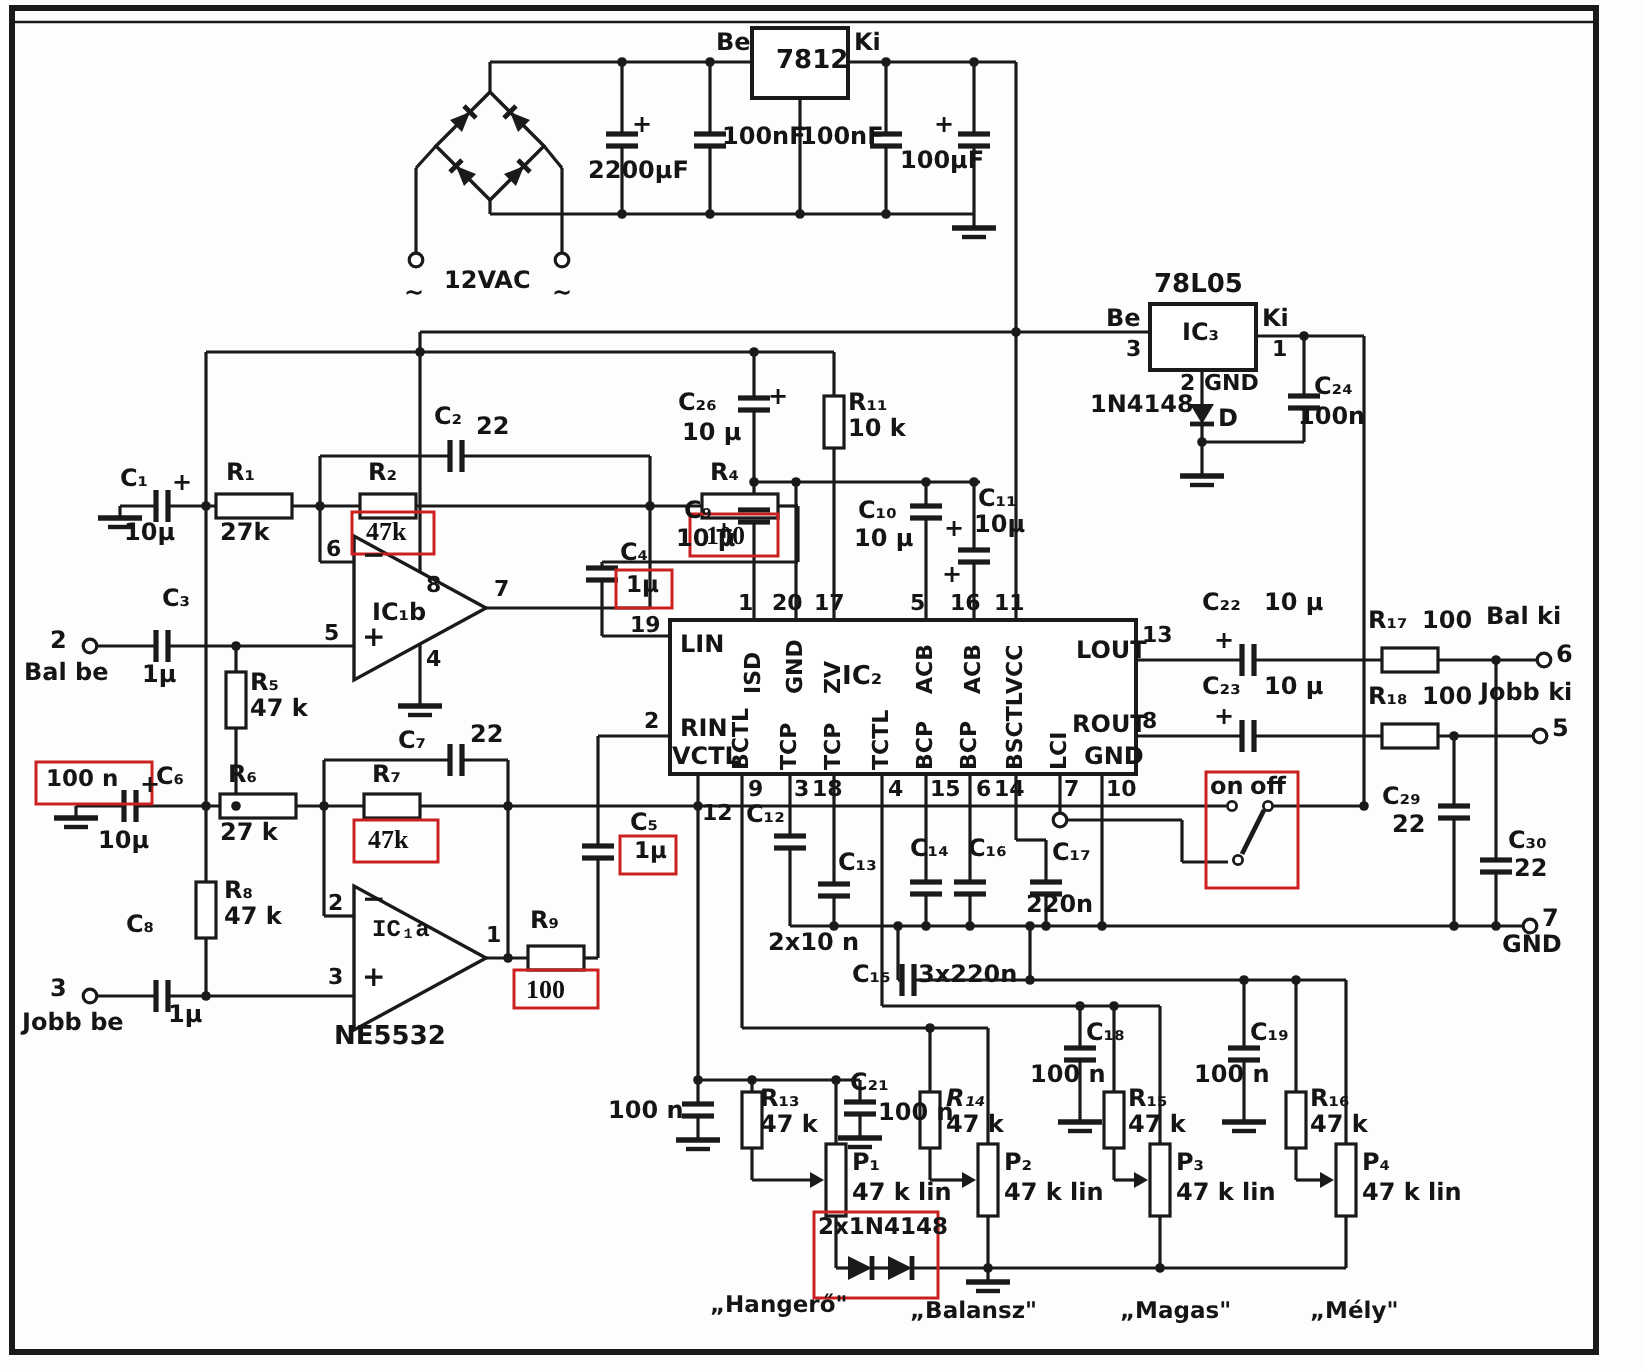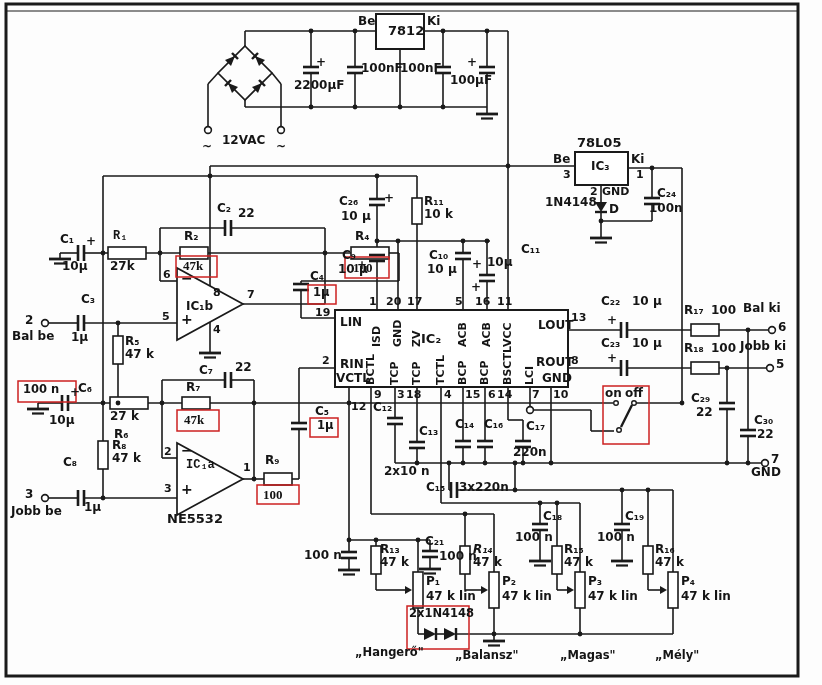--- a/index.html
+++ b/index.html
@@ -417,21 +417,21 @@
       <span class="lbl s" style="left: 636px; top: 169px;">1</span>
       <span class="lbl s" style="left: 590px; top: 186px;">2</span>
       <span class="lbl s" style="left: 602px; top: 186px;">GND</span>
       <span class="lbl" style="left: 545px; top: 196px;">1N4148</span>
       <span class="lbl" style="left: 609px; top: 203px;">D</span>
       <span class="lbl" style="left: 657px; top: 187px;">C₂₄</span>
       <span class="lbl" style="left: 649px; top: 202px;">100n</span>
       <span class="lbl" style="left: 60px; top: 233px;">C₁</span>
       <span class="lbl" style="left: 62px; top: 260px;">10µ</span>
       <span class="lbl p" style="left: 86px; top: 235px;">+</span>
-      <span class="lbl" style="left: 113px; top: 230px; font-family: Liberation Mono, monospace;">R₁</span>
+      <span class="lbl" style="left: 113px; top: 230px;">R₁</span>
       <span class="lbl" style="left: 110px; top: 260px;">27k</span>
       <span class="lbl" style="left: 184px; top: 230px;">R₂</span>
       <span class="lbl r" style="left: 183px; top: 258px;">47k</span>
       <span class="lbl" style="left: 217px; top: 202px;">C₂</span>
       <span class="lbl" style="left: 238px; top: 207px;">22</span>
       <span class="lbl" style="left: 355px; top: 230px;">R₄</span>
       <span class="lbl r" style="left: 353px; top: 260px;">100</span>
       <span class="lbl" style="left: 25px; top: 314px;">2</span>
       <span class="lbl" style="left: 12px; top: 330px;">Bal be</span>
       <span class="lbl" style="left: 81px; top: 293px;">C₃</span>
@@ -447,21 +447,21 @@
       <span class="lbl o" style="left: 181px; top: 271px;">−</span>
       <span class="lbl o" style="left: 181px; top: 312px;">+</span>
       <span class="lbl" style="left: 310px; top: 270px;">C₄</span>
       <span class="lbl rb" style="left: 313px; top: 287px;">1µ</span>
       <span class="lbl" style="left: 315px; top: 405px;">C₅</span>
       <span class="lbl rb" style="left: 317px; top: 420px;">1µ</span>
       <span class="lbl rb" style="left: 23px; top: 384px;">100 n</span>
       <span class="lbl" style="left: 78px; top: 382px;">C₆</span>
       <span class="lbl p" style="left: 70px; top: 386px;">+</span>
       <span class="lbl" style="left: 49px; top: 414px;">10µ</span>
-      <span class="lbl" style="left: 114px; top: 381px; margin-top: 47px;">R₆</span>
+      <span class="lbl" style="left: 114px; top: 381px;">R₆</span>
       <span class="lbl" style="left: 110px; top: 410px;">27 k</span>
       <span class="lbl" style="left: 186px; top: 381px;">R₇</span>
       <span class="lbl r" style="left: 184px; top: 412px;">47k</span>
       <span class="lbl" style="left: 199px; top: 364px;">C₇</span>
       <span class="lbl" style="left: 235px; top: 361px;">22</span>
       <span class="lbl" style="left: 112px; top: 439px;">R₈</span>
       <span class="lbl" style="left: 112px; top: 452px;">47 k</span>
       <span class="lbl" style="left: 25px; top: 488px;">3</span>
       <span class="lbl" style="left: 11px; top: 505px;">Jobb be</span>
       <span class="lbl" style="left: 63px; top: 456px;">C₈</span>
@@ -479,21 +479,21 @@
       <span class="lbl" style="left: 341px; top: 210px;">10 µ</span>
       <span class="lbl p" style="left: 384px; top: 192px;">+</span>
       <span class="lbl" style="left: 424px; top: 195px;">R₁₁</span>
       <span class="lbl" style="left: 424px; top: 208px;">10 k</span>
       <span class="lbl" style="left: 342px; top: 249px;">C₉</span>
       <span class="lbl" style="left: 338px; top: 263px;">10 µ</span>
       <span class="lbl p" style="left: 357px; top: 259px;">+</span>
       <span class="lbl" style="left: 429px; top: 249px;">C₁₀</span>
       <span class="lbl" style="left: 427px; top: 263px;">10 µ</span>
       <span class="lbl p" style="left: 472px; top: 258px;">+</span>
-      <span class="lbl" style="left: 489px; top: 243px; margin-left: 32px;">C₁₁</span>
+      <span class="lbl" style="left: 489px; top: 243px;">C₁₁</span>
       <span class="lbl" style="left: 487px; top: 256px;">10µ</span>
       <span class="lbl p" style="left: 471px; top: 281px;">+</span>
       <span class="lbl b" style="left: 421px; top: 332px;">IC₂</span>
       <span class="lbl" style="left: 340px; top: 316px;">LIN</span>
       <span class="lbl" style="left: 340px; top: 358px;">RIN</span>
       <span class="lbl" style="left: 336px; top: 372px;">VCTL</span>
       <span class="lbl" style="left: 538px; top: 319px;">LOUT</span>
       <span class="lbl" style="left: 536px; top: 356px;">ROUT</span>
       <span class="lbl" style="left: 542px; top: 372px;">GND</span>
       <span class="lbl v" style="left: 371px; top: 347px;">ISD</span>

